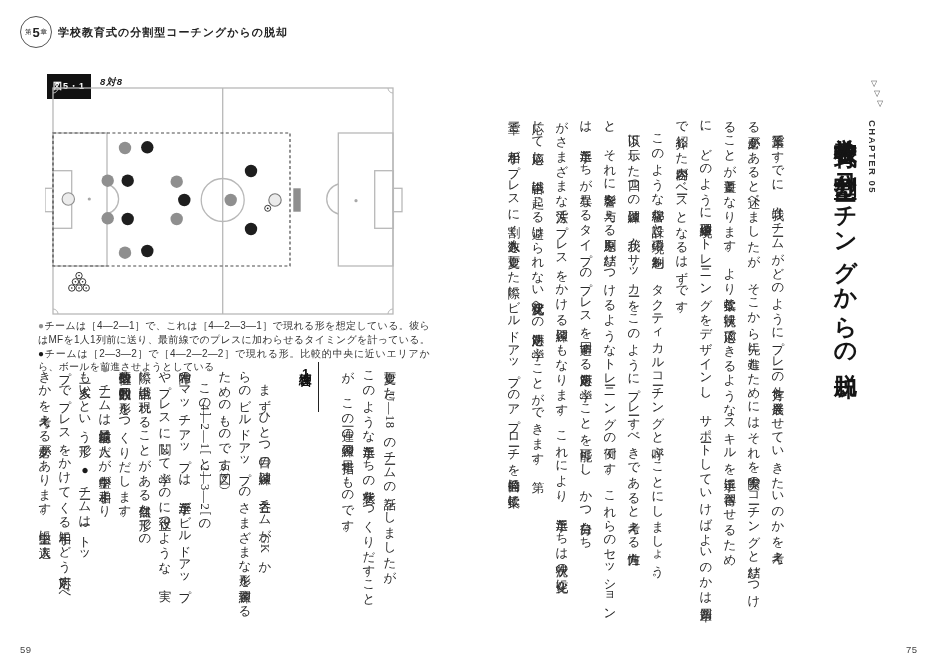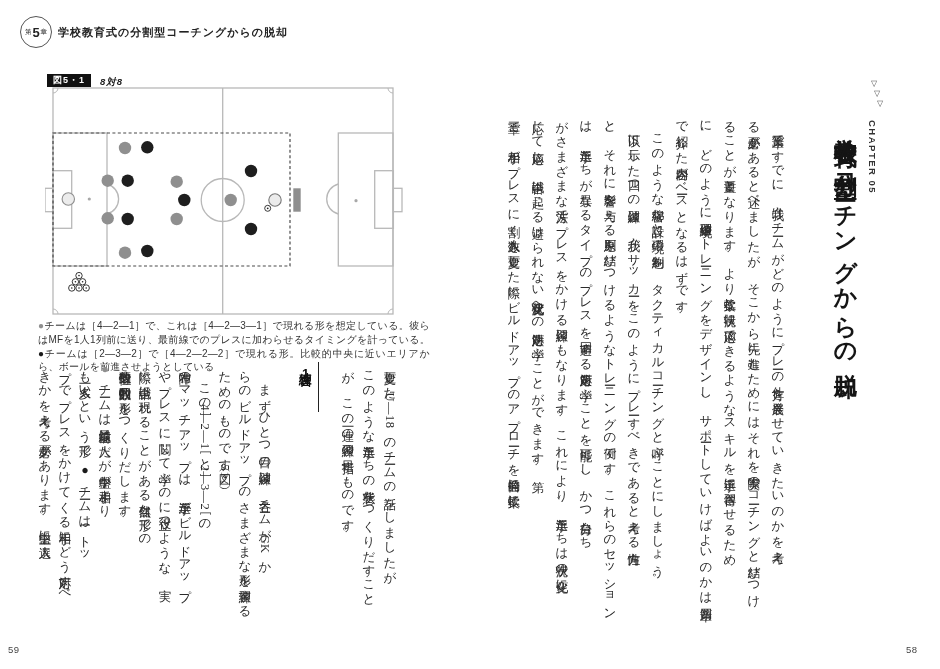--- a/index.html
+++ b/index.html
@@ -8,21 +8,21 @@
 
   
   .chapter-circle{position:absolute;left:20px;top:16px;width:30px;height:30px;border:1.2px solid #555;
                   border-radius:50%;display:flex;align-items:center;justify-content:center;color:#222;}
   .chapter-circle .small{font-size:6.5px;}
   .chapter-circle .big{font-size:13px;font-weight:bold;margin:0 1px;}
   .running-title{position:absolute;left:58px;top:25px;font-size:11px;font-weight:600;letter-spacing:1px;color:#222;}
 
   
   .fig-label{position:absolute;left:47px;top:74px;background:#111;color:#fff;font-size:9px;font-weight:bold;
-             padding:0 6px;letter-spacing:1px;}
+             padding:6px 6px;letter-spacing:1px;}
   .fig-sublabel{position:absolute;left:100px;top:76px;font-size:9.5px;font-weight:bold;color:#222;letter-spacing:1px;font-style:italic;}
   .pitch-wrap{position:absolute;left:45px;top:87px;width:360px;height:228px;}
   .fig-caption{position:absolute;left:38px;top:319px;width:392px;font-size:10px;line-height:1.38;
                color:#333;letter-spacing:0.2px;text-align:justify;}
 
   
   .vtext{writing-mode:vertical-rl;text-orientation:mixed;font-family:"Liberation Serif",serif;color:#2b2b2b;}
   .vcol{display:block;}
   .body58{position:absolute;left:502px;top:112px;height:558px;font-size:12.5px;line-height:24px;letter-spacing:0.5px;}
   .body59a{position:absolute;left:337px;top:362px;height:292px;font-size:12.5px;line-height:21px;letter-spacing:0.5px;}
@@ -37,21 +37,21 @@
                    font-family:"Liberation Sans",sans-serif;font-size:23px;font-weight:600;letter-spacing:1.5px;color:#151515;}
   .chapter-marker-v{position:absolute;left:867px;top:120px;writing-mode:vertical-rl;text-orientation:sideways;
                     font-family:"Liberation Sans",sans-serif;font-size:9.5px;font-weight:bold;letter-spacing:1.5px;color:#333;}
   .marks{position:absolute;left:869px;top:80px;width:20px;height:34px;}
   .marks span{position:absolute;font-size:8px;color:#555;line-height:1;}
   .marks span:nth-child(1){left:2px;top:0;}
   .marks span:nth-child(2){left:5px;top:10px;}
   .marks span:nth-child(3){left:8px;top:20px;}
 
   .page-num{position:absolute;font-size:9.5px;color:#444;letter-spacing:0.5px;}
-  .page-num.left{left:8px;top:644px;}
+  .page-num.left{left:20px;top:644px;}
   .page-num.right{left:906px;top:644px;}
 </style>
 </head>
 <body>
 
 <div class="spread">
 
   <div class="chapter-circle">
     <span class="small">第</span>
     <span class="big">5</span>
@@ -150,15 +150,15 @@
       <div class="vcol">に、どのように練習環境やトレーニングをデザインし、サポートしていけばよいのかは第四章</div>
       <div class="vcol">で紹介した内容がベースとなるはずです。</div>
       <div class="vcol">　このような綿密な設計と環境の制約を、タクティカルコーチングと呼ぶことにしましょう。</div>
       <div class="vcol">　以下に示した四つの練習は、我々がサッカーをこのようにプレーすべきであると考える方向性</div>
       <div class="vcol">と、それに影響を与える原則を結びつけるようなトレーニングの例です。これらのセッション</div>
       <div class="vcol">は、選手たちが異なるタイプのプレスを回避する対応策を学ぶことを可能にし、かつ自分たち</div>
       <div class="vcol">がさまざまな方法でプレスをかける練習にもなります。これにより、選手たちは状況の変化に</div>
       <div class="vcol">応じて適応し、試合中に起こる避けられない状況変化への対応法を学ぶことができます。第</div>
       <div class="vcol">三章で、相手がプレスに割く人数を変更した際にビルドアップのアプローチを自発的に柔軟に</div>
     </div>
-  <div class="page-num right">58</div>
+  <div class="page-num right">75</div>
 
 </div>
 
 </body></html>

